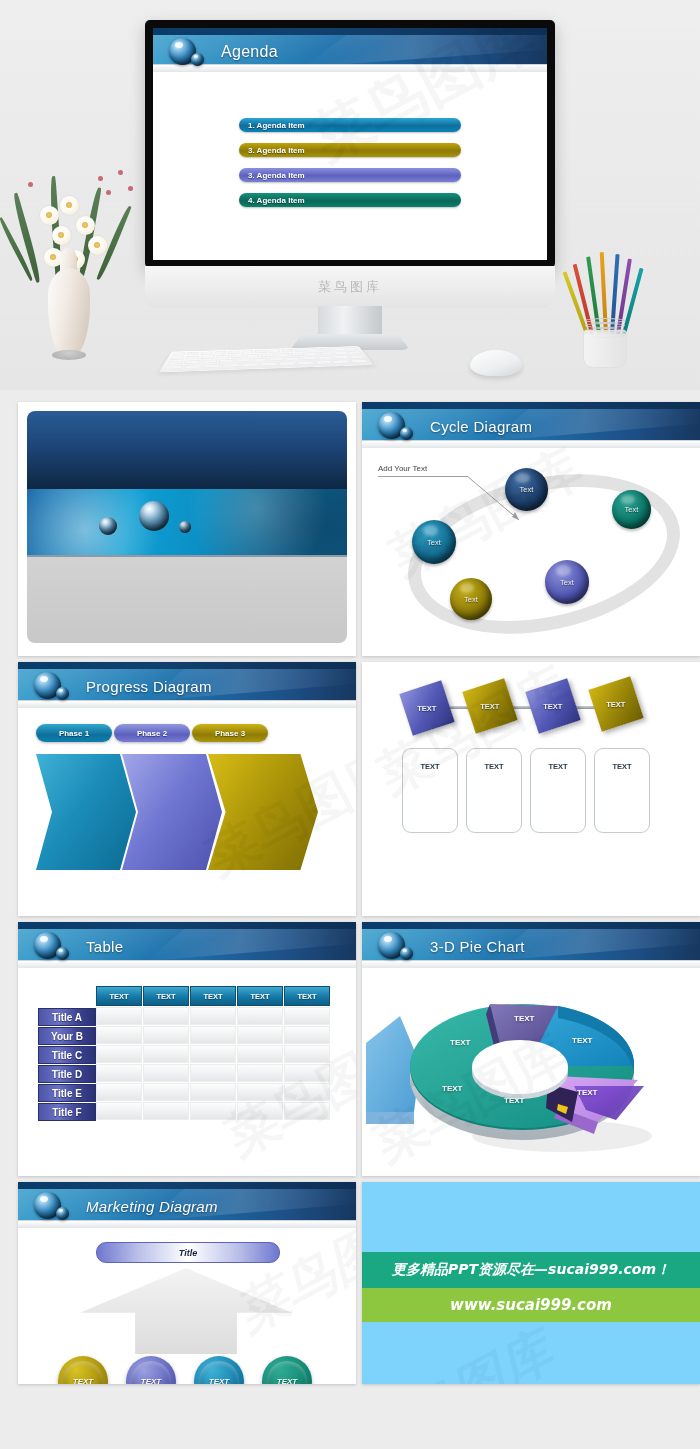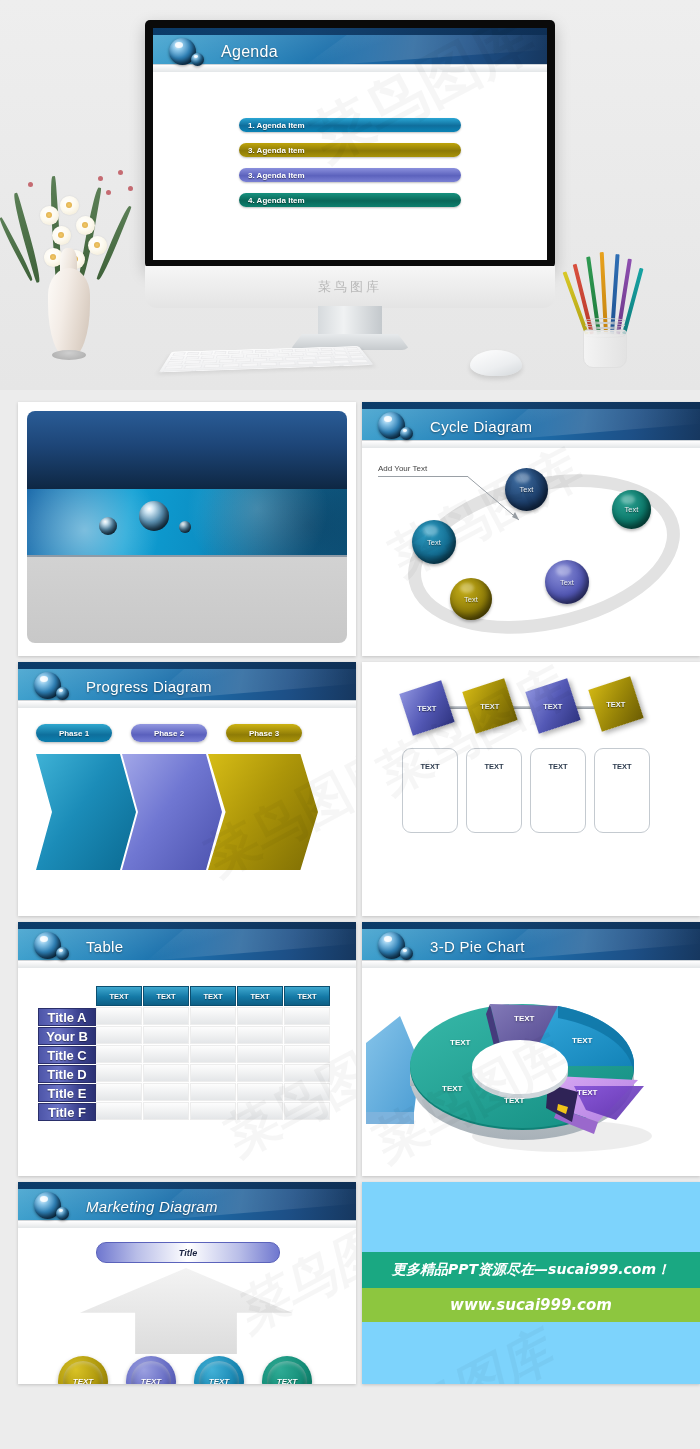--- a/index.html
+++ b/index.html
@@ -132,21 +132,21 @@
   .s-navy{background:radial-gradient(circle at 35% 28%,#3f6ea3,#1d3f6b 55%,#0c2040);}
   .s-teal{background:radial-gradient(circle at 35% 28%,#2ba191,#0c7a6b 55%,#05453c);}
   .s-blue{background:radial-gradient(circle at 35% 28%,#2f9ec4,#136d92 55%,#083449);}
   .s-gold{background:radial-gradient(circle at 35% 28%,#c5ad18,#8e7c08 55%,#4c4203);}
   .s-per{background:radial-gradient(circle at 35% 28%,#8b90d8,#5257b4 55%,#2a2d6b);}
   .cyc-label{position:absolute;left:16px;top:16px;font-size:8px;color:#444;}
   .cyc-leader{position:absolute;left:16px;top:28px;width:90px;height:1px;background:#9aa0a6;}
   .cyc-arrow{position:absolute;left:105px;top:28px;width:60px;height:52px;}
 
   
-  .ph-row{position:absolute;top:16px;left:18px;display:flex;gap:19px;}
+  .ph-row{position:absolute;top:16px;left:18px;display:flex;gap:2px;}
   .ph-pill{width:76px;height:18px;border-radius:9px;display:flex;align-items:center;justify-content:center;
      color:#fff;font-size:8px;font-weight:bold;text-shadow:0 1px 1px rgba(0,0,0,.45);
      box-shadow:0 1px 3px rgba(0,0,0,.3);}
   .ph-b{background:linear-gradient(180deg,#30a8cf,#0e6f9c 60%,#0d7fae);}
   .ph-p{background:linear-gradient(180deg,#9398e0,#5a60bd 60%,#787ed6);}
   .ph-g{background:linear-gradient(180deg,#cdb313,#8f7c06 60%,#ab9509);}
   .chev{position:absolute;top:46px;height:116px;
      clip-path:polygon(0 0,84% 0,100% 50%,84% 100%,0 100%,16% 50%);}
   .c1{left:18px;width:100px;background:linear-gradient(125deg,#3fb2d6 0%,#1b8cb8 45%,#0b6b93 100%);}
   .c2{left:104px;width:100px;background:linear-gradient(125deg,#a2a7e8 0%,#7077d2 45%,#4c52ae 100%);}
@@ -161,21 +161,21 @@
   .connector{position:absolute;height:3px;background:linear-gradient(180deg,#cfd3d8,#8d949b);}
   .bbox{position:absolute;top:86px;width:56px;height:85px;border:1px solid #c4cad0;border-radius:9px;
      background:#fff;display:flex;justify-content:center;padding-top:13px;box-sizing:border-box;
      color:#2d3b4e;font-size:7.5px;font-weight:bold;}
 
   
   .tbl{position:absolute;left:20px;top:18px;}
   .tbl-grid{display:flex;}
   .tbl-rowhead{display:flex;flex-direction:column;gap:1px;margin-top:22px;}
   .rh{width:58px;height:18px;display:flex;align-items:center;justify-content:center;
-     color:#fff;font-size:13px;font-weight:bold;text-shadow:0 1px 1px rgba(0,0,0,.45);
+     color:#fff;font-size:10px;font-weight:bold;text-shadow:0 1px 1px rgba(0,0,0,.45);
      background:linear-gradient(90deg,#4d55a8 0%,#6a72c4 35%,#3c4391 70%,#2b3174 100%);
      border:1px solid #2a2f6a;box-sizing:border-box;}
   .tbl-cols{display:flex;flex-direction:column;}
   .tbl-hdr{display:flex;gap:1px;}
   .ch{width:46px;height:20px;display:flex;align-items:center;justify-content:center;
      color:#fff;font-size:7.5px;font-weight:bold;text-shadow:0 1px 1px rgba(0,0,0,.45);
      background:linear-gradient(180deg,#3fa8cf 0%,#1479a6 55%,#0e5f85 100%);
      border:1px solid #0c4f70;box-sizing:border-box;}
   .tbl-body{display:flex;flex-direction:column;gap:1px;margin-top:1px;}
   .tr{display:flex;gap:1px;}

